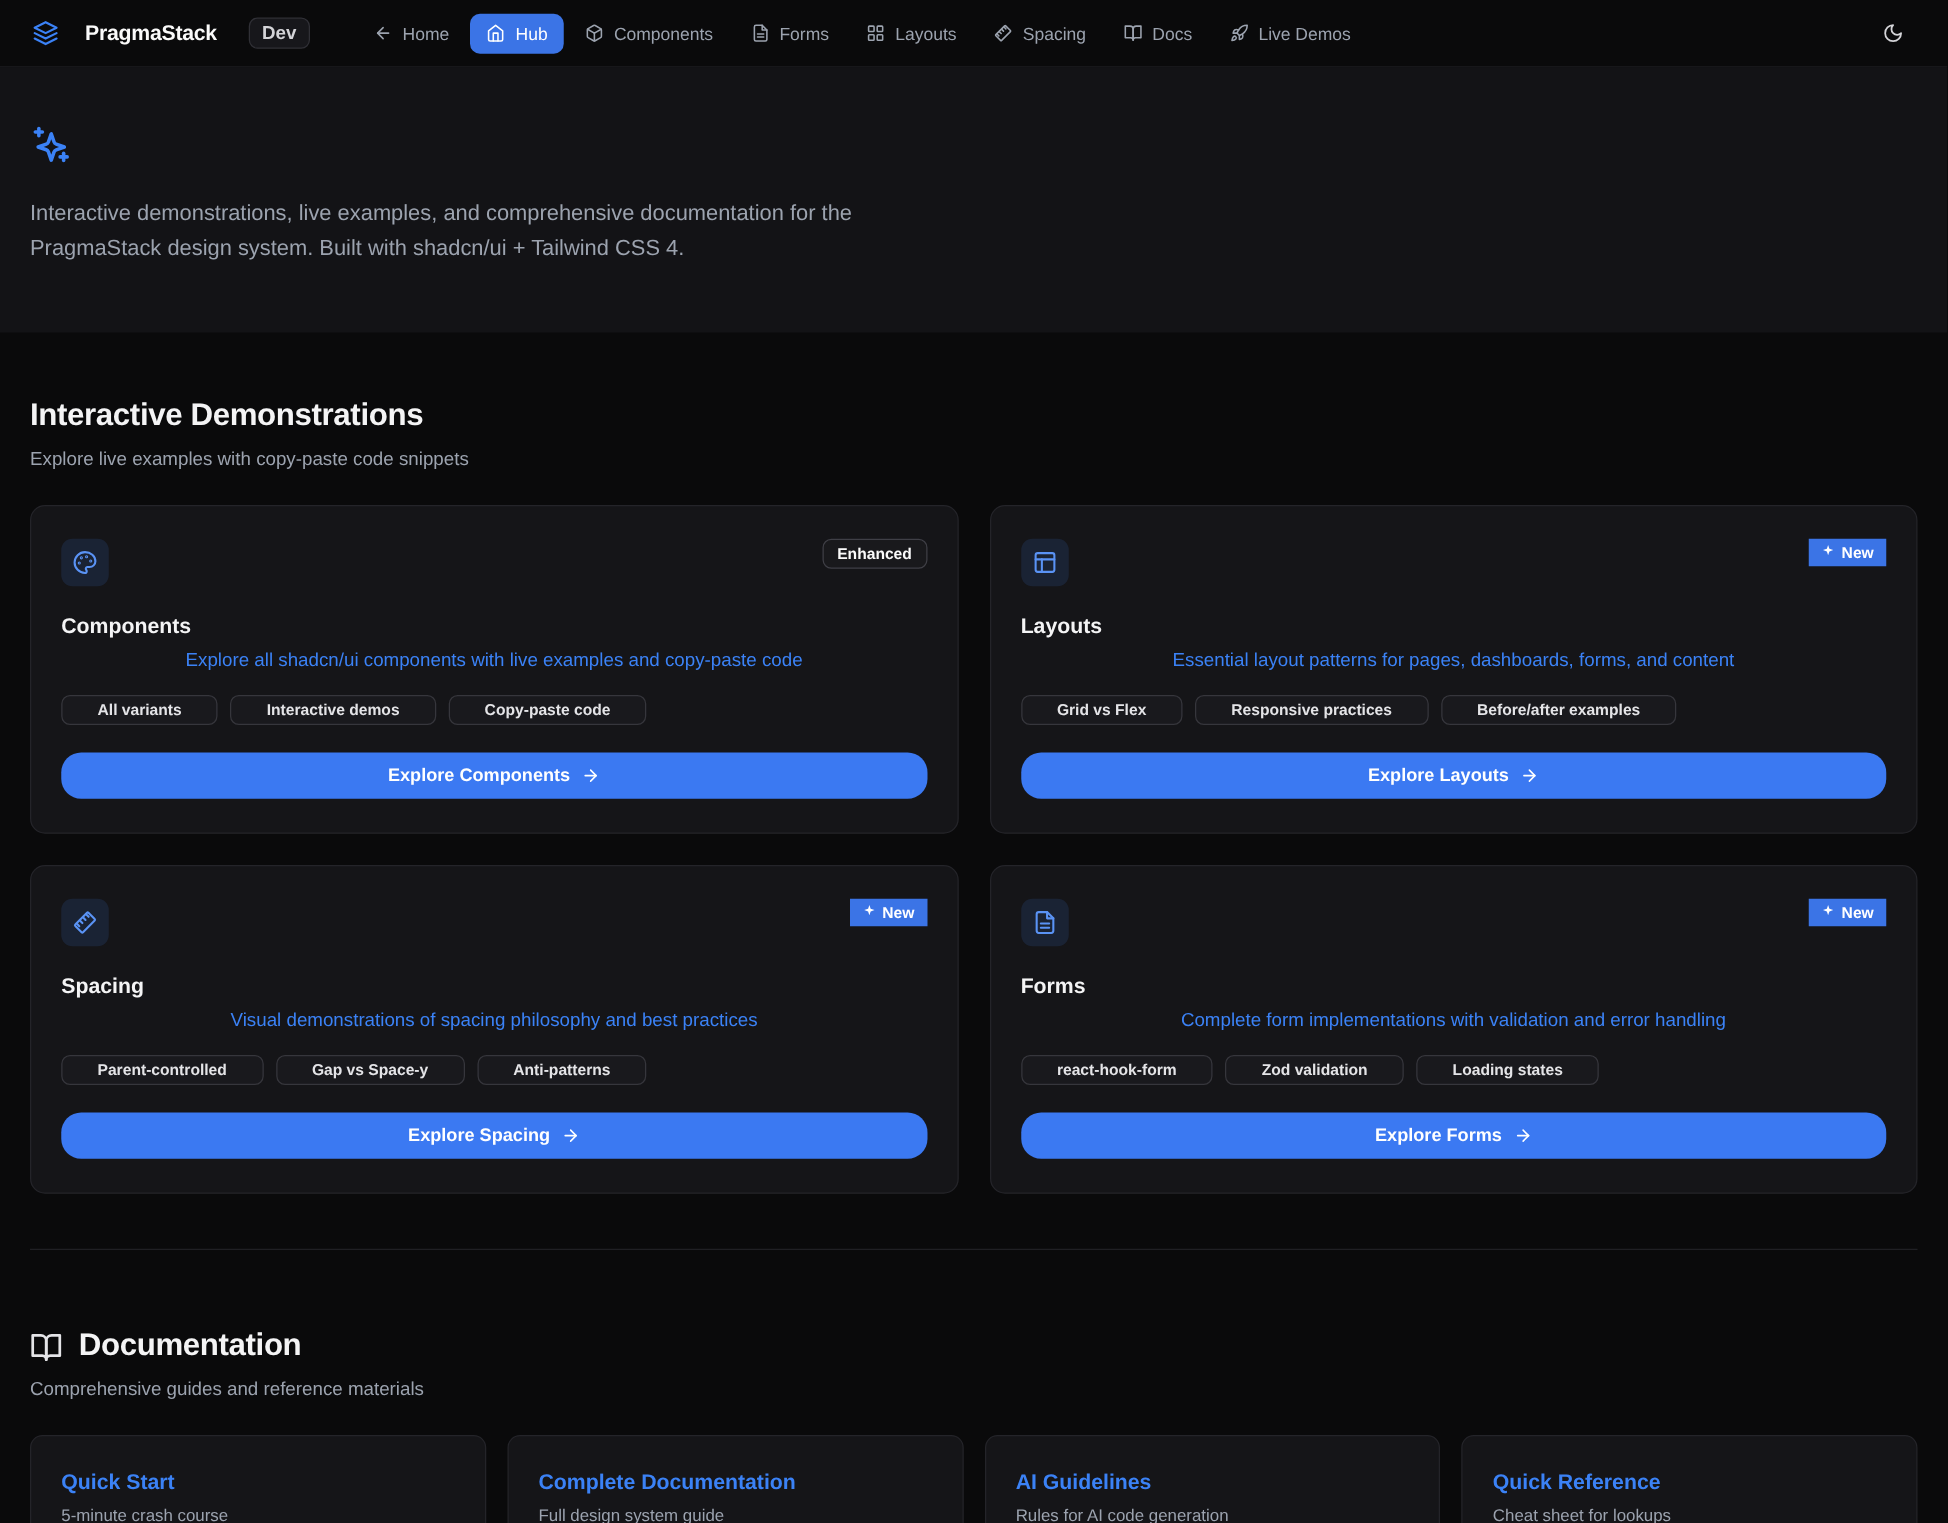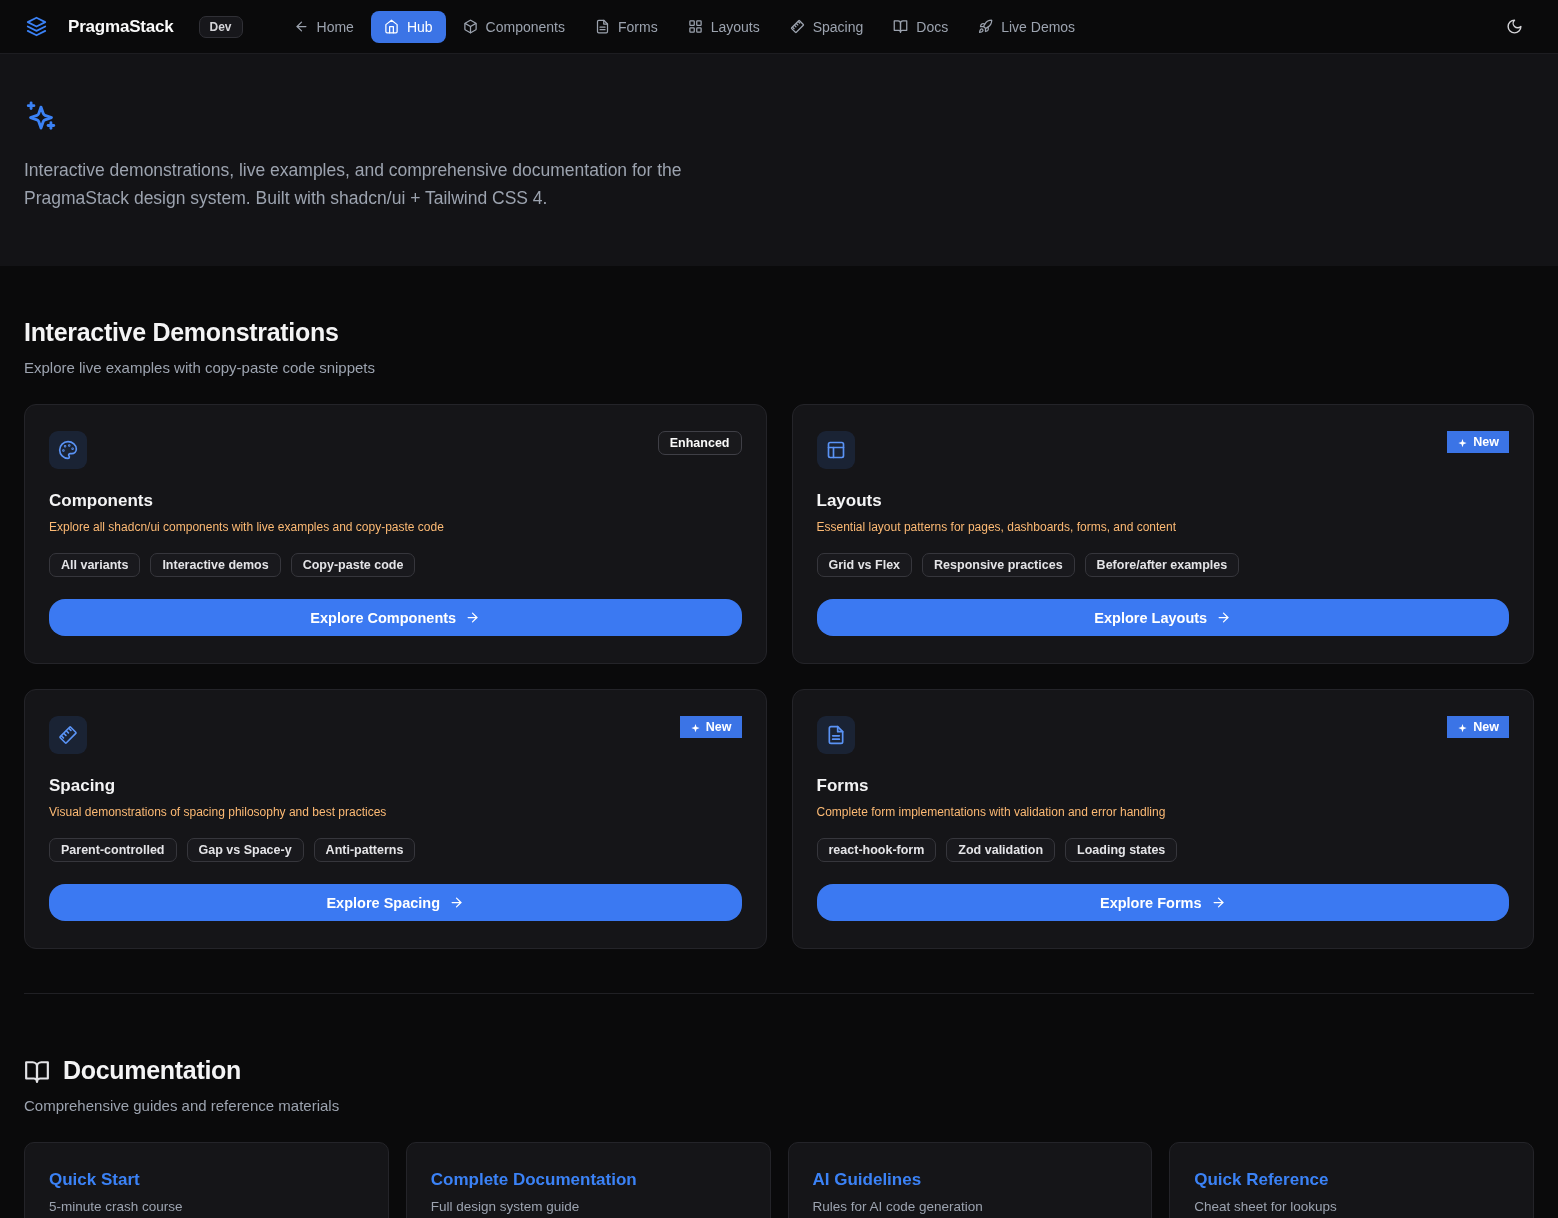--- a/index.html
+++ b/index.html
@@ -21,21 +21,21 @@
     justify-content: space-between;
     padding: 0 26px;
     background: #0a0a0b;
     border-bottom: 1px solid #1d1d21;
   }
   .nav-left { display: flex; align-items: center; gap: 38px; }
   .brand { display: flex; align-items: center; gap: 21px; cursor: pointer; text-decoration: none; color: inherit; }
   .brand-icon { color: #3b82f6; }
   .brand-name { font-size: 17px; font-weight: 700; letter-spacing: -0.2px; }
   .env-badge {
-    font-size: 12px; font-weight: 600; color: #d4d4d8;
+    font-size: 15px; font-weight: 600; color: #d4d4d8;
     background: #17171b; border: 1px solid #303036;
     padding: 3px 10px; border-radius: 7px; margin-left: 4px;
   }
   .nav-items { display: flex; align-items: center; gap: 4px; }
   .nav-item {
     display: flex; align-items: center; gap: 8px;
     padding: 8px 13px; border-radius: 8px;
     font-size: 14px; font-weight: 500; color: #9ca3af;
     text-decoration: none; cursor: pointer; white-space: nowrap;
   }
@@ -83,29 +83,29 @@
     display: flex; align-items: center; justify-content: center;
     color: #5a93f5;
   }
   .badge-outline {
     border: 1px solid #3f3f46; color: #fafafa; background: rgba(255,255,255,0.02);
     font-size: 12.5px; font-weight: 600; padding: 4px 11px; border-radius: 7px;
   }
   .badge-new {
     background: #3b74e6; color: #ffffff;
     font-size: 12.5px; font-weight: 600; padding: 4px 10px; border-radius: 0;
-    display: flex; align-items: flex-end; gap: 5px;
+    display: flex; align-items: flex-start; gap: 5px;
   }
   .demo-card h3 { margin-top: 22px; font-size: 17px; font-weight: 600; color: #f4f4f5; }
-  .demo-card .card-desc { margin-top: 9px; font-size: 12px; color: #fdba74; }
+  .demo-card .card-desc { margin-top: 9px; font-size: 15px; color: #3b82f6; text-align: center; }
   .tags { margin-top: 19px; display: flex; gap: 10px; }
   .tag {
     font-size: 12.5px; font-weight: 600; color: #e4e4e7;
     background: #19191d; border: 1px solid #36363c;
-    padding: 4px 11px; border-radius: 7px; white-space: nowrap;
+    padding: 4px 28px; border-radius: 7px; white-space: nowrap;
   }
   .cta {
     margin-top: 22px; width: 100%; height: 37px;
     background: #3b79f2; color: #ffffff;
     border: none; border-radius: 16px;
     font-family: inherit; font-size: 14.5px; font-weight: 600;
     display: flex; align-items: center; justify-content: center; gap: 9px;
     cursor: pointer;
   }
 

